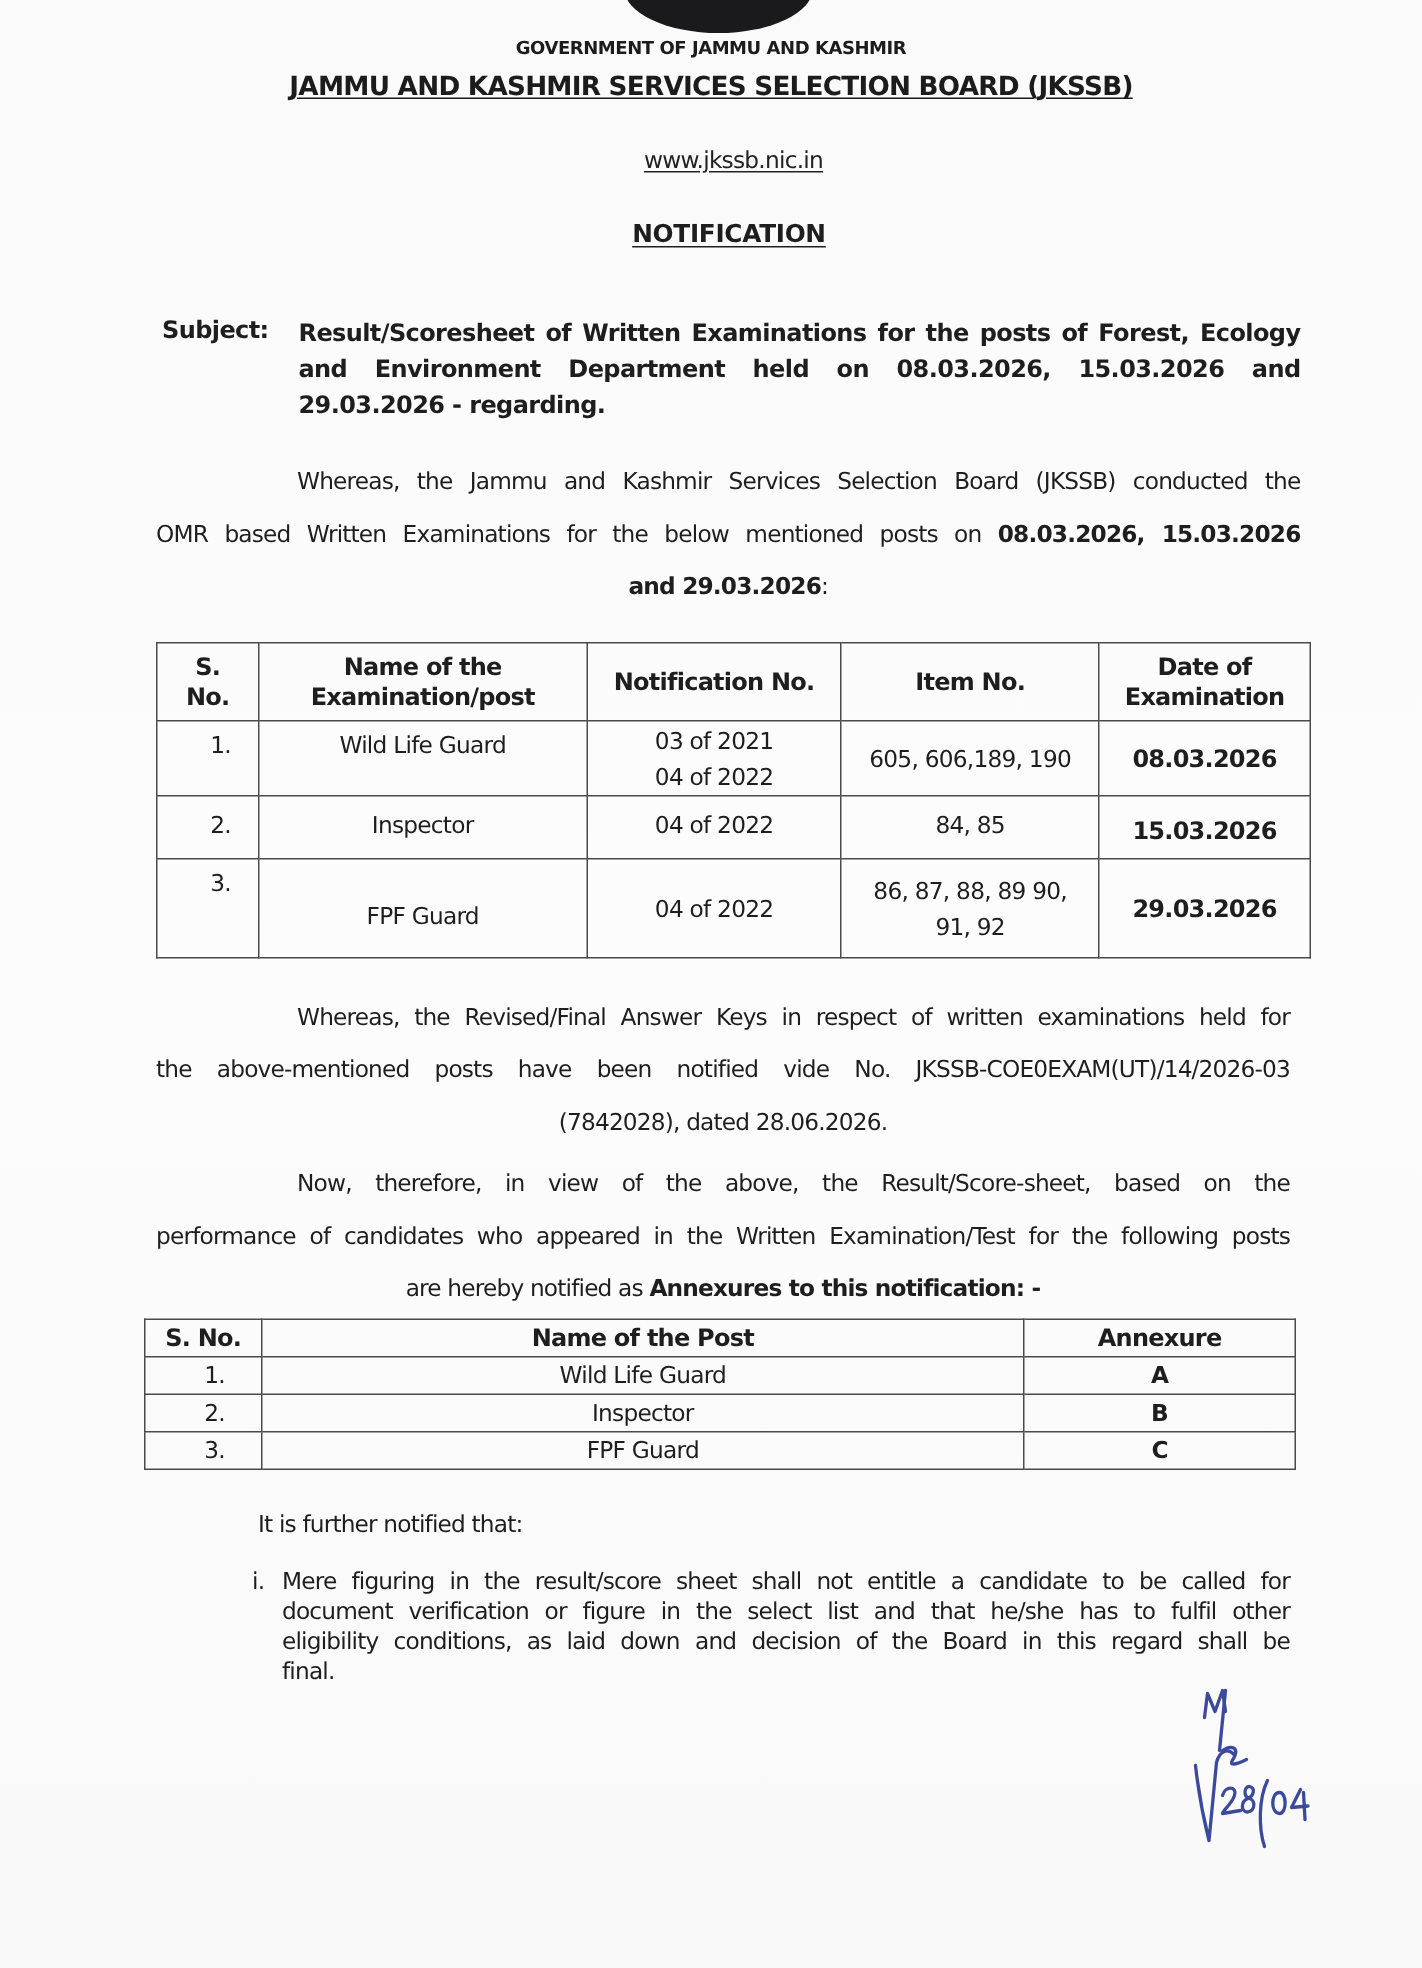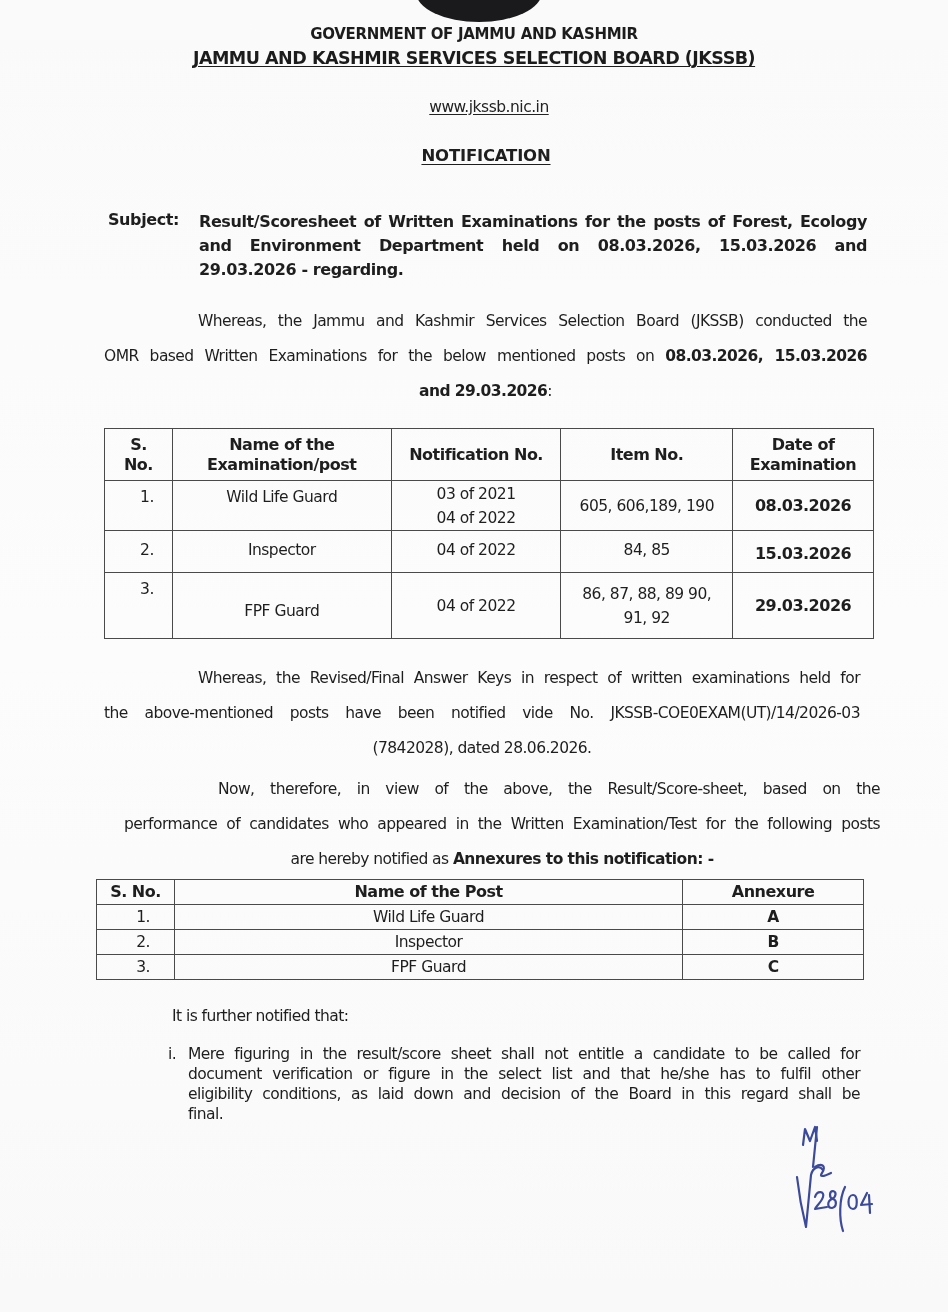--- a/index.html
+++ b/index.html
@@ -18,21 +18,21 @@
     }
     .punch-hole {
       position: absolute; left: 416px; top: -38px; width: 126px; height: 60px;
       border-radius: 50%;
       background: #1a1a1d;
     }
     .abs { position: absolute; white-space: nowrap; }
     .center { text-align: center; }
     .hdr1 {
       left: 0; width: 948px; top: 25px;
-      font-size: 15px; font-weight: bold; letter-spacing: -0.3px;
+      font-size: 12px; font-weight: bold; letter-spacing: -0.3px;
       color: #1c1c1c;
     }
     .hdr2 {
       left: 0; width: 948px; top: 48px;
       font-size: 17.5px; font-weight: bold; letter-spacing: -0.5px;
       text-decoration: underline; text-underline-offset: 2px;
       color: #1c1c1c;
     }
     .hdr3 {
       left: 0; width: 948px; top: 75px;
@@ -61,21 +61,21 @@
     .para {
       left: 104px; width: 763px; white-space: normal;
       font-size: 15.5px; letter-spacing: -0.55px; line-height: 35px; color: #1e1e1e;
     }
     .para .jline { display: block; text-align: justify; text-align-last: justify; }
     .para .lline { display: block; text-align: center; }
     .para .indent { padding-left: 94px; }
     .para b { font-weight: bold; }
     .p1 { top: 304px; }
     .p2 { top: 661px; width: 756px; }
-    .p3 { top: 772px; width: 756px; margin-left: 20px; }
+    .p3 { top: 772px; width: 756px; }
     .p2, .p3 { left: 104px; }
     table {
       position: absolute; border-collapse: collapse;
       font-size: 15.5px; letter-spacing: -0.5px; color: #1e1e1e;
     }
     td, th {
       border: 1.3px solid #4a4a4a; text-align: center; vertical-align: middle;
       font-weight: normal;
     }
     th { font-weight: bold; }

